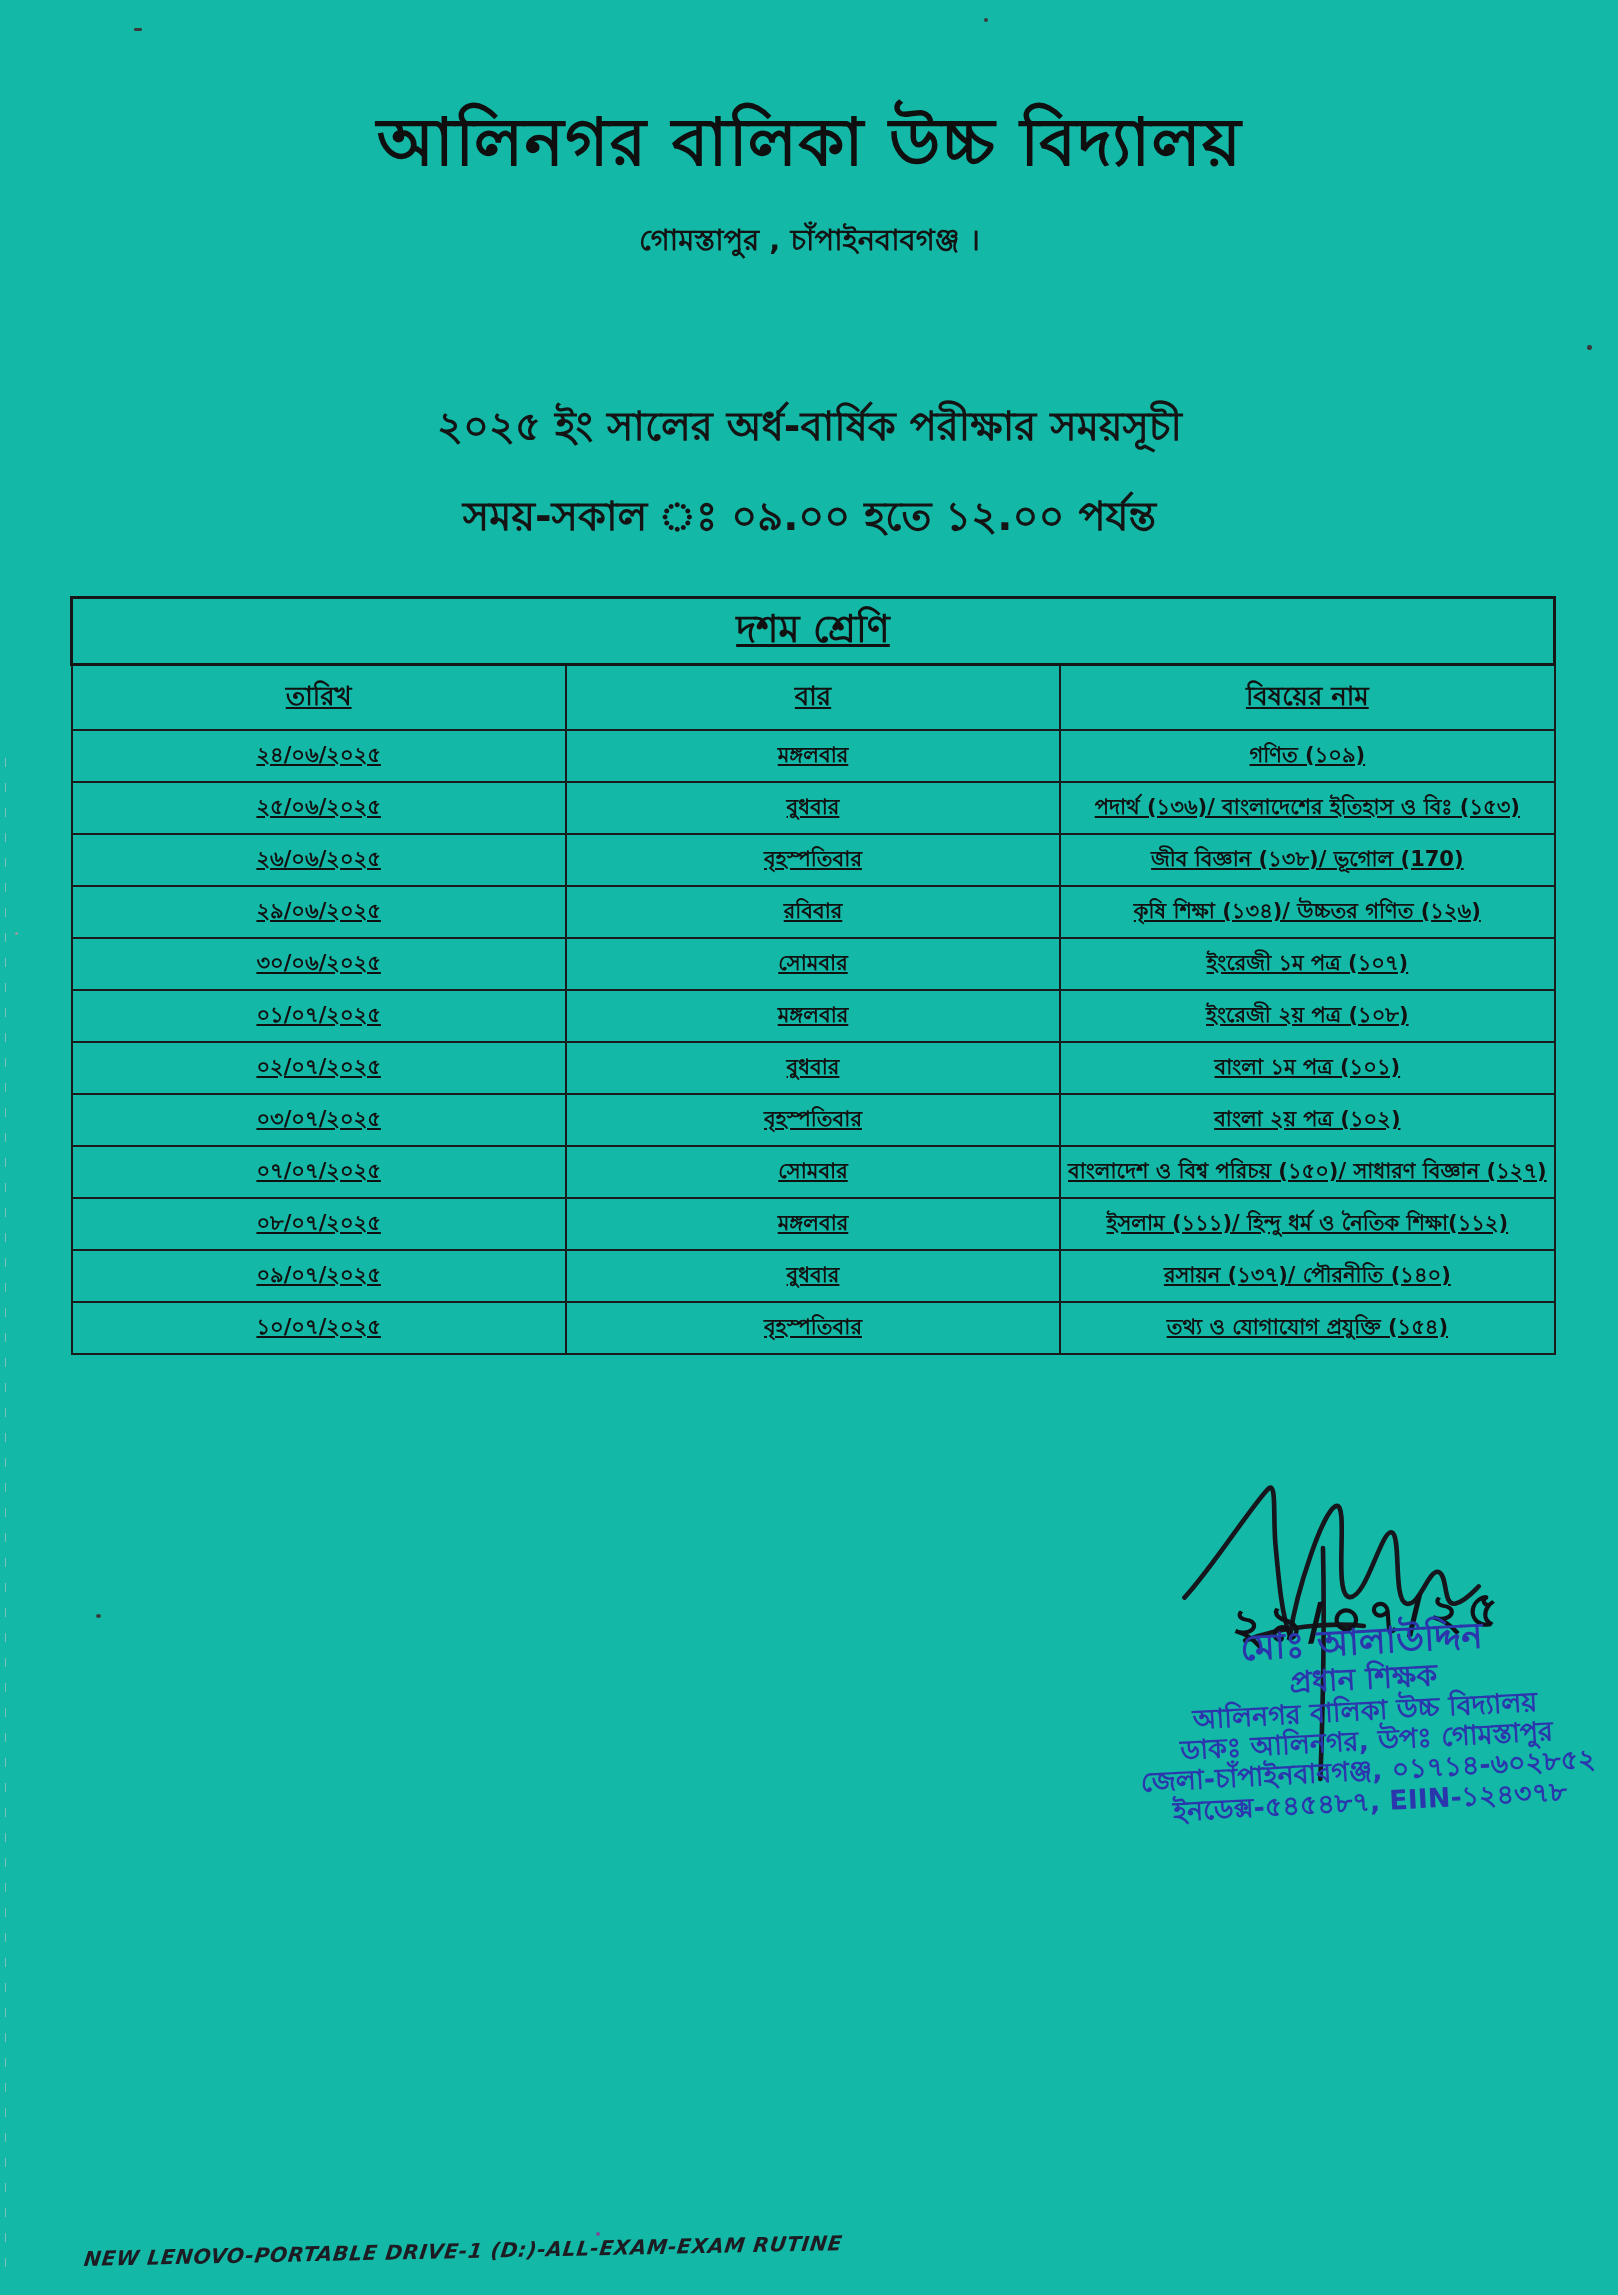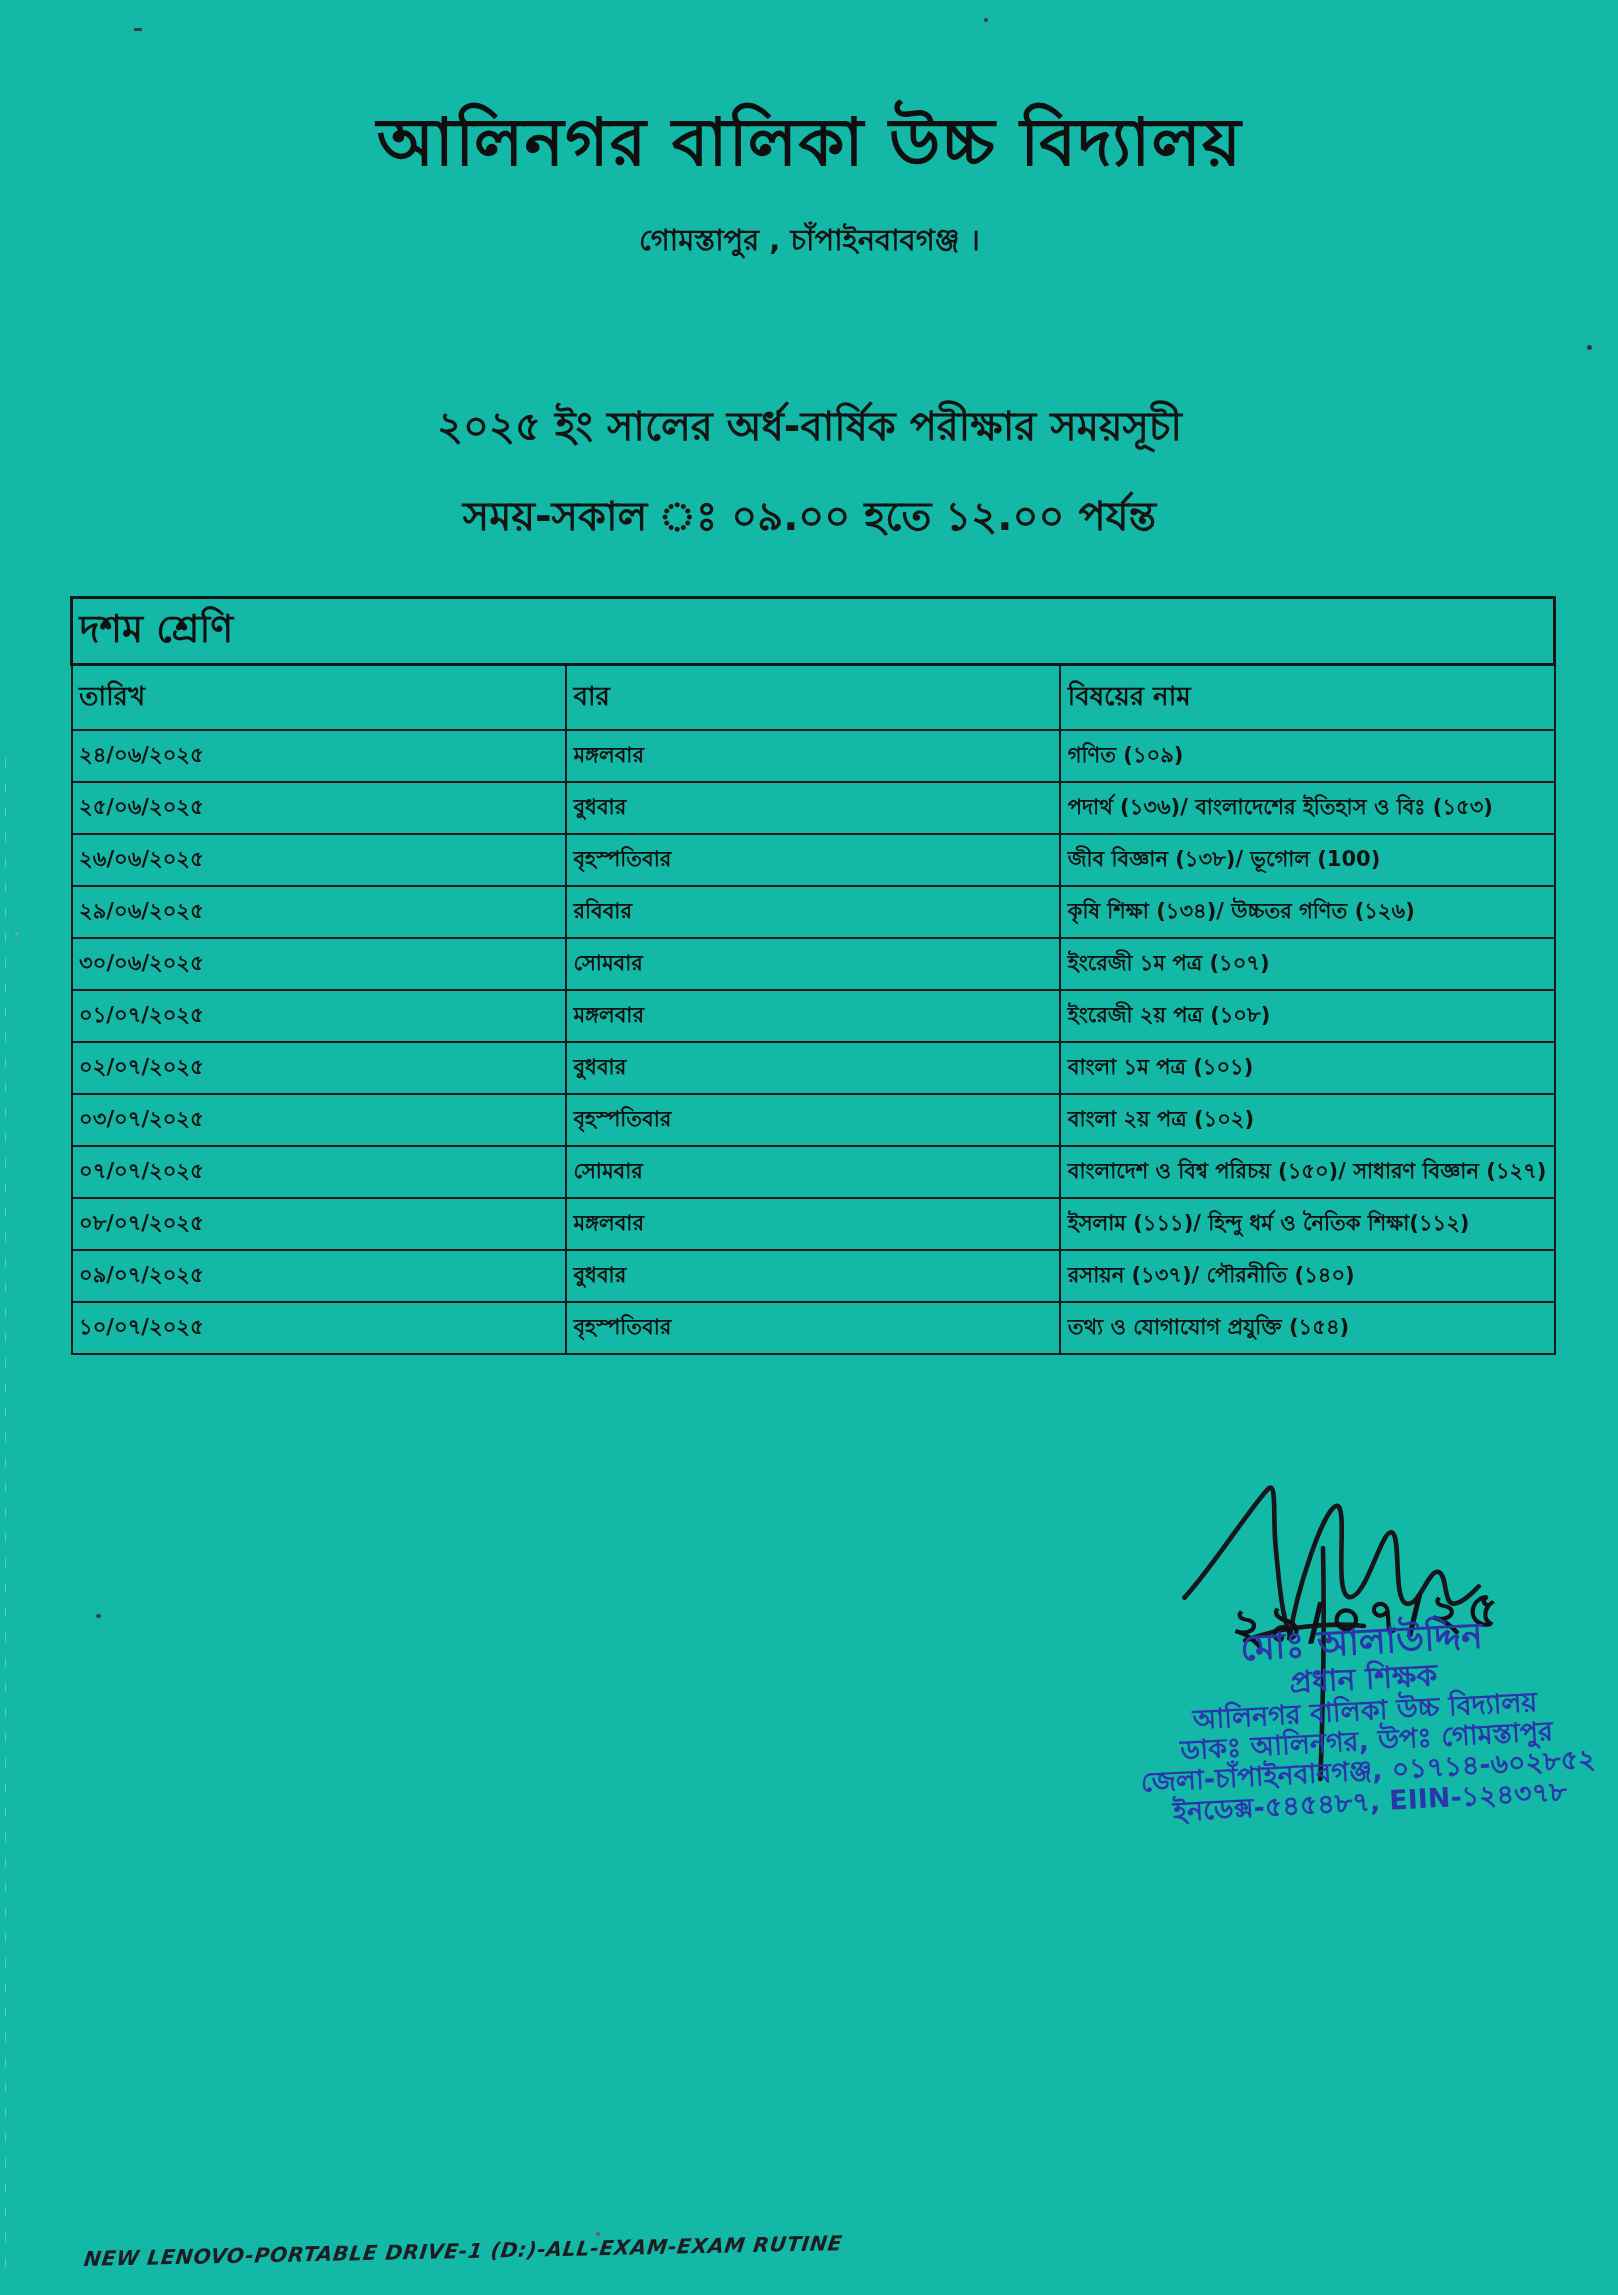--- a/index.html
+++ b/index.html
@@ -20,22 +20,22 @@
 
   
   .exam-table{
     position:absolute;left:70px;top:596px;width:1486px;
     border-collapse:collapse;table-layout:fixed;
     font-weight:bold;color:#111;
   }
   .exam-table td,.exam-table th{
     border:2px solid #1b1b1b;
     border-top-width:2.6px;border-bottom-width:2.6px;
-    text-align:left;vertical-align:middle;
-    padding:0 6.6px;overflow:hidden;white-space:nowrap;
+    text-align:center;vertical-align:middle;
+    padding:0 6.6px;overflow:hidden;white-space:nowrap;text-decoration:underline;
   }
   .exam-table .outer{border:3.3px solid #161616;}
   .class-title-row th{height:63px;font-size:38px;}
   .col-head-row th{height:63px;font-size:26px;}
   .data-row td{height:50px;font-size:21px;}
   .col-date{width:241px;}
   .col-day{width:237px;}
   .col-subject{width:auto;}
 
   
@@ -97,21 +97,21 @@
       <td>গণিত (১০৯)</td>
     </tr>
     <tr class="data-row">
       <td>২৫/০৬/২০২৫</td>
       <td>বুধবার</td>
       <td>পদার্থ (১৩৬)/ বাংলাদেশের ইতিহাস ও বিঃ (১৫৩)</td>
     </tr>
     <tr class="data-row">
       <td>২৬/০৬/২০২৫</td>
       <td>বৃহস্পতিবার</td>
-      <td>জীব বিজ্ঞান (১৩৮)/ ভূগোল (100)</td>
+      <td>জীব বিজ্ঞান (১৩৮)/ ভূগোল (170)</td>
     </tr>
     <tr class="data-row">
       <td>২৯/০৬/২০২৫</td>
       <td>রবিবার</td>
       <td>কৃষি শিক্ষা (১৩৪)/ উচ্চতর গণিত (১২৬)</td>
     </tr>
     <tr class="data-row">
       <td>৩০/০৬/২০২৫</td>
       <td>সোমবার</td>
       <td>ইংরেজী ১ম পত্র (১০৭)</td>

